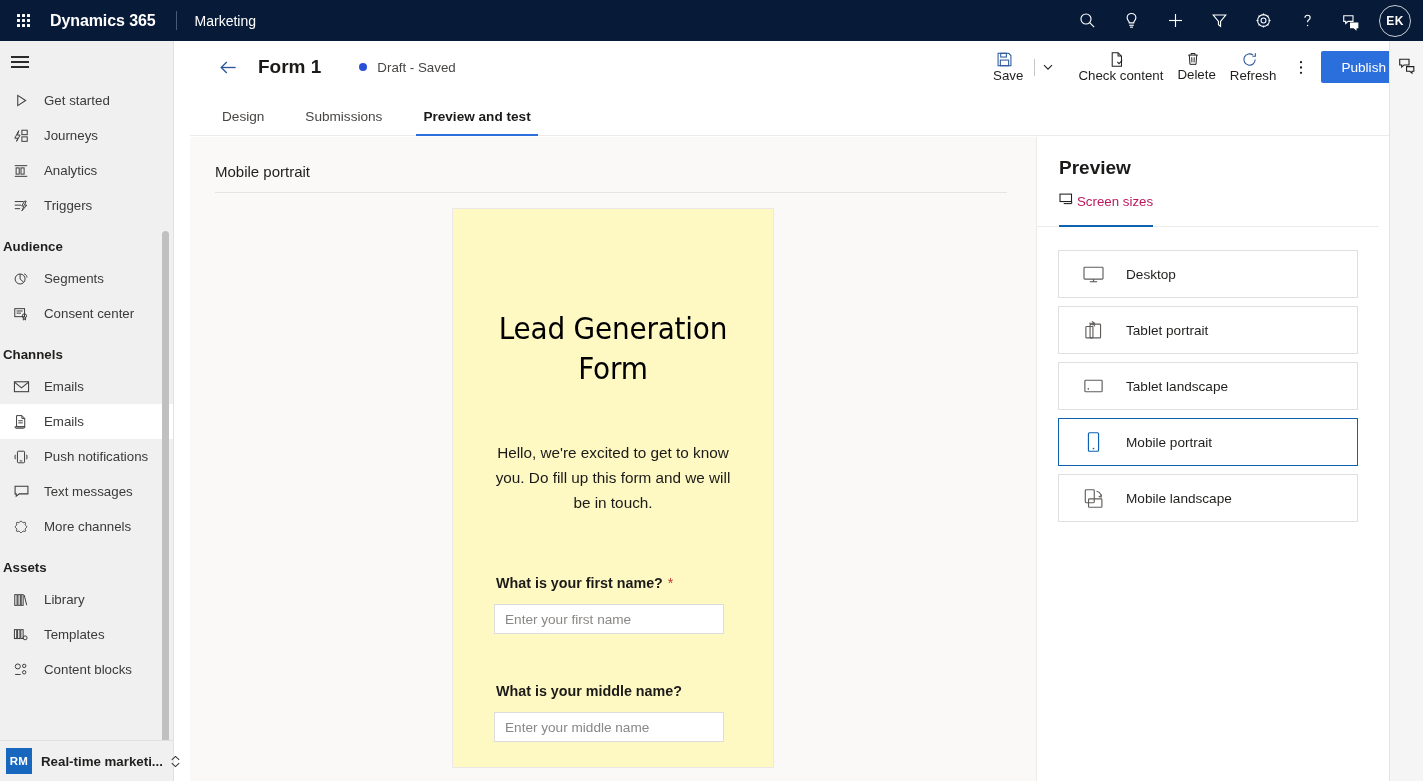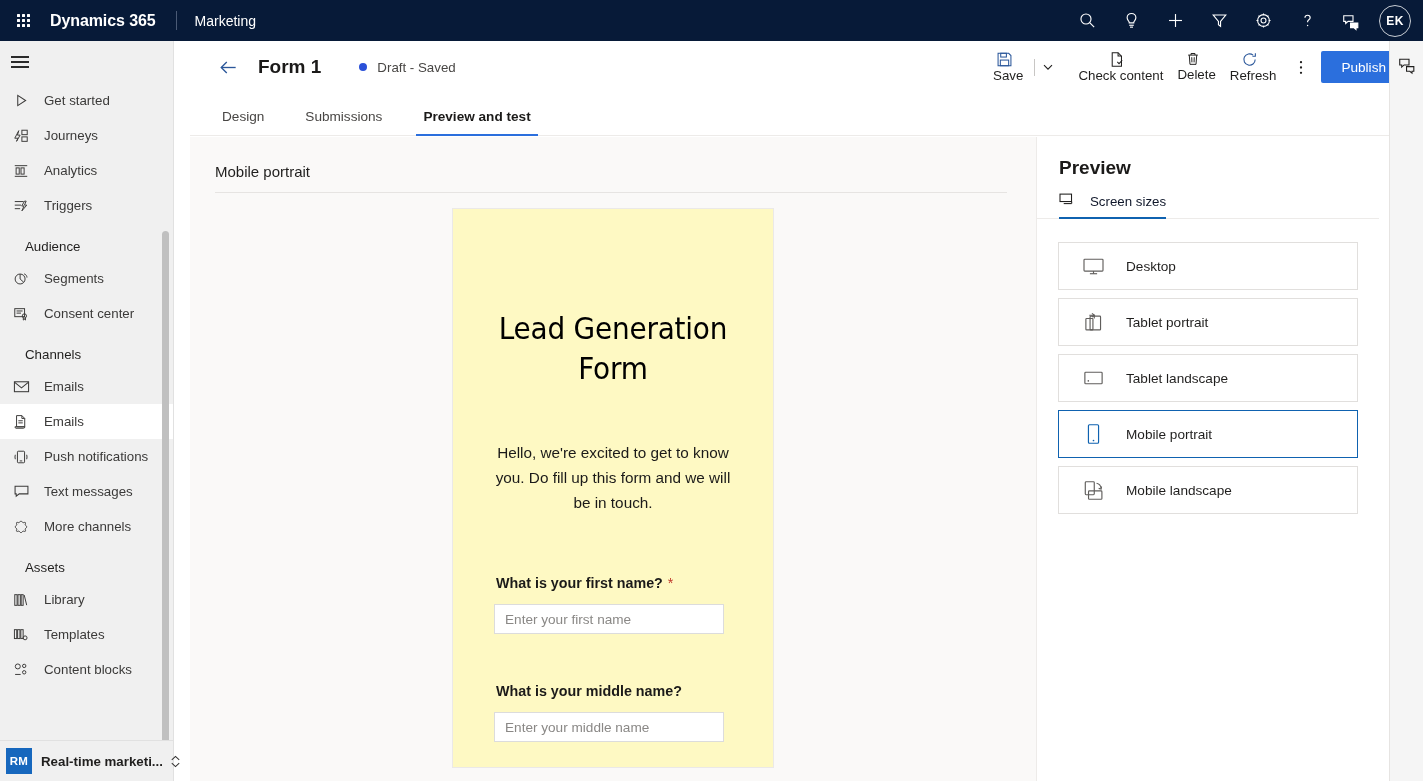--- a/index.html
+++ b/index.html
@@ -59,22 +59,22 @@
     padding-left: 11px; color: #3b3a39; font-size: 13.3px;
   }
   .nav-item.selected { background: #ffffff; }
   .nav-item .ico {
     width: 20px; height: 20px; flex: 0 0 20px; display:flex; align-items:center; justify-content:center;
     margin-right: 13px; color: #3b3a39;
   }
   .nav-item .ico svg { display:block; }
   .nav-label { white-space: nowrap; overflow: hidden; }
   .nav-group {
-    font-size: 13.3px; font-weight: normal; color: #201f1e;
-    padding: 16px 0 7px 25px;
+    font-size: 13.3px; font-weight: bold; color: #201f1e;
+    padding: 16px 0 7px 3px;
   }
   .sb-scrollbar {
     position: absolute; right: 4px; top: 148px; width: 7px; height: 552px;
     background: #c0c0c0; border-radius: 4px;
   }
   .sidebar-footer {
     flex: 0 0 auto; height: 41px; border-top: 1px solid #e1e1e1;
     display: flex; align-items: center; padding-left: 6px; cursor: pointer;
   }
   .rm-badge {
@@ -176,23 +176,23 @@
   }
 
   
   .right-panel {
     position: absolute; left: 846px; top: 96px; width: 343px; height: 644px;
     background: #ffffff; border-left: 1px solid #edebe9;
   }
   .rp-title { font-size: 19px; font-weight: bold; color: #1b1a19; padding: 20px 0 0 22px; }
   .rp-tabs { display: flex; padding: 0 0 0 22px; margin-top: 14px; border-bottom: 1px solid #edebe9; }
   .rp-tab {
-    position: relative; display: flex; align-items: center; gap: 16px;
-    font-size: 13.3px; color: #0f172a; font-weight: normal;
-    padding-bottom: 9px; cursor: pointer; white-space: nowrap;
+    position: relative; display: flex; align-items: center; gap: 3px;
+    font-size: 13.3px; color: #be185d; font-weight: normal;
+    padding-bottom: 17px; cursor: pointer; white-space: nowrap;
   }
   .rp-tab.active::after {
     content: ""; position: absolute; left: 0; right: 0; bottom: -1px;
     height: 2.5px; background: #0f62b0;
   }
   .size-list { padding: 23px 21px 13px 21px; display: flex; flex-direction: column; gap: 8px; }
   .size-item {
     display: flex; align-items: center; height: 48px; padding-left: 21px;
     border: 1px solid #e1dfdd; background: #ffffff; cursor: pointer;
     font-size: 13.6px; color: #201f1e;

